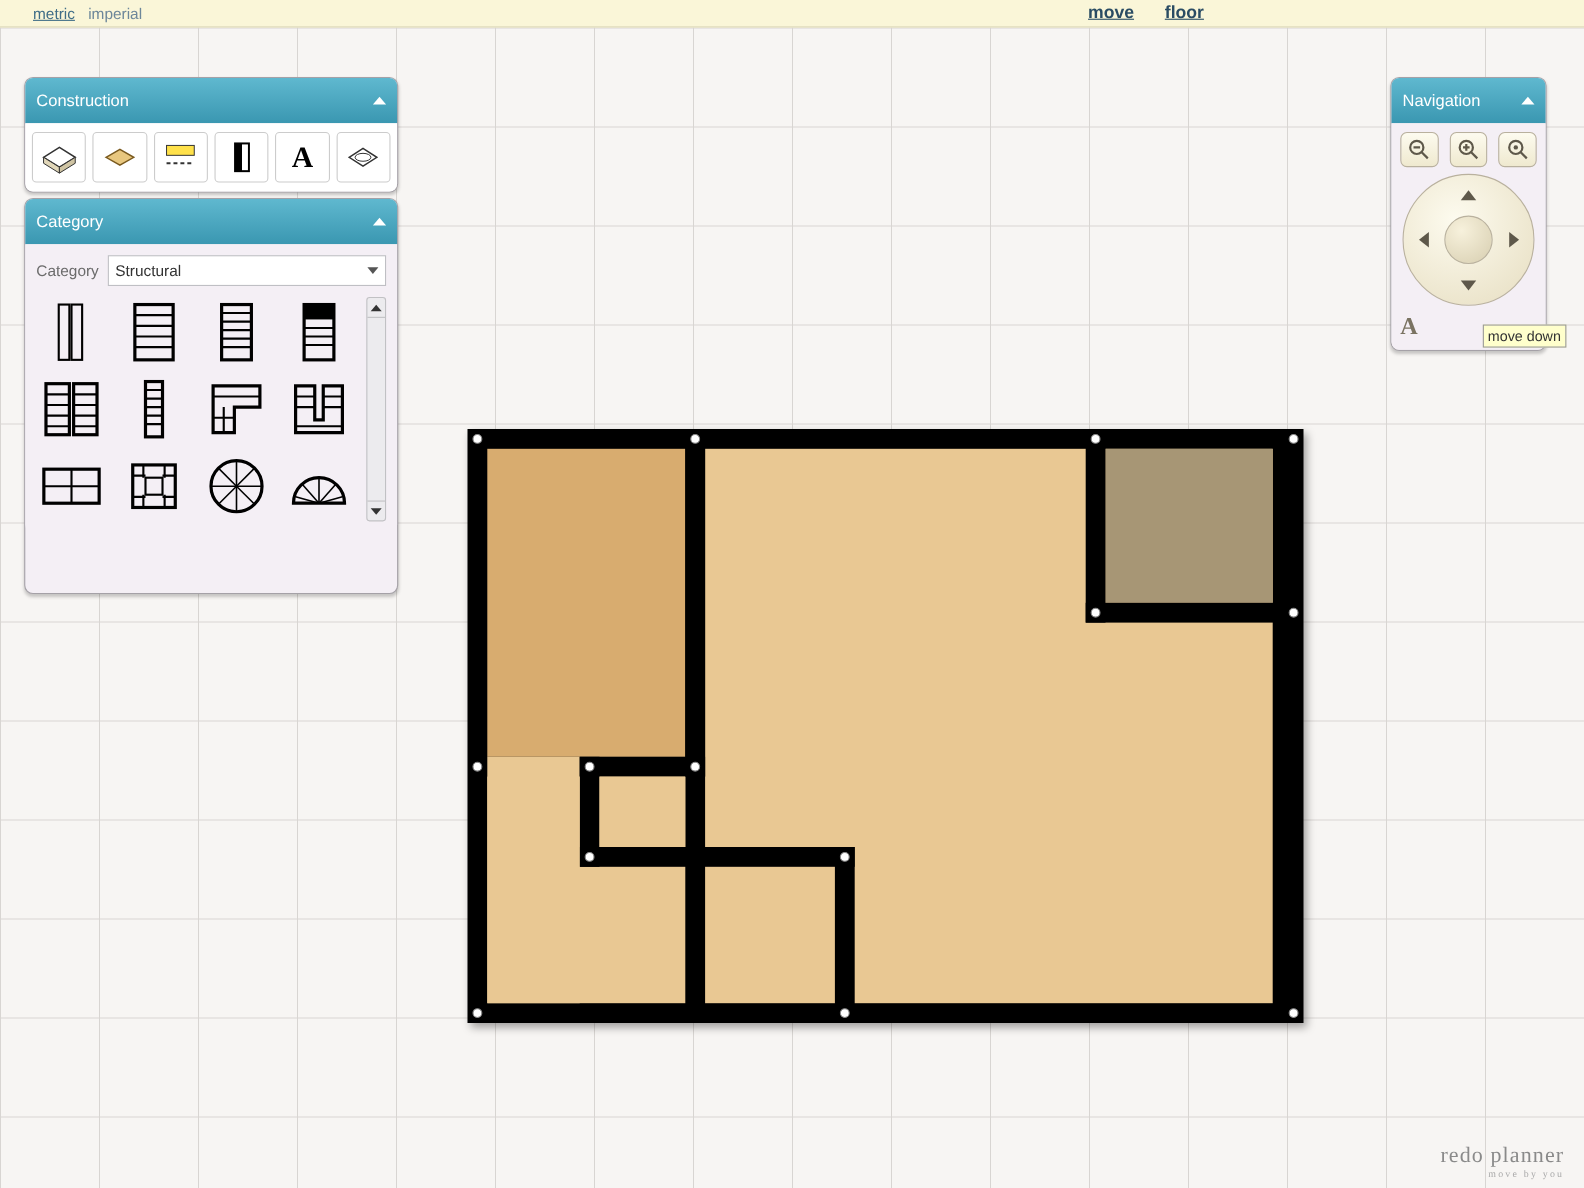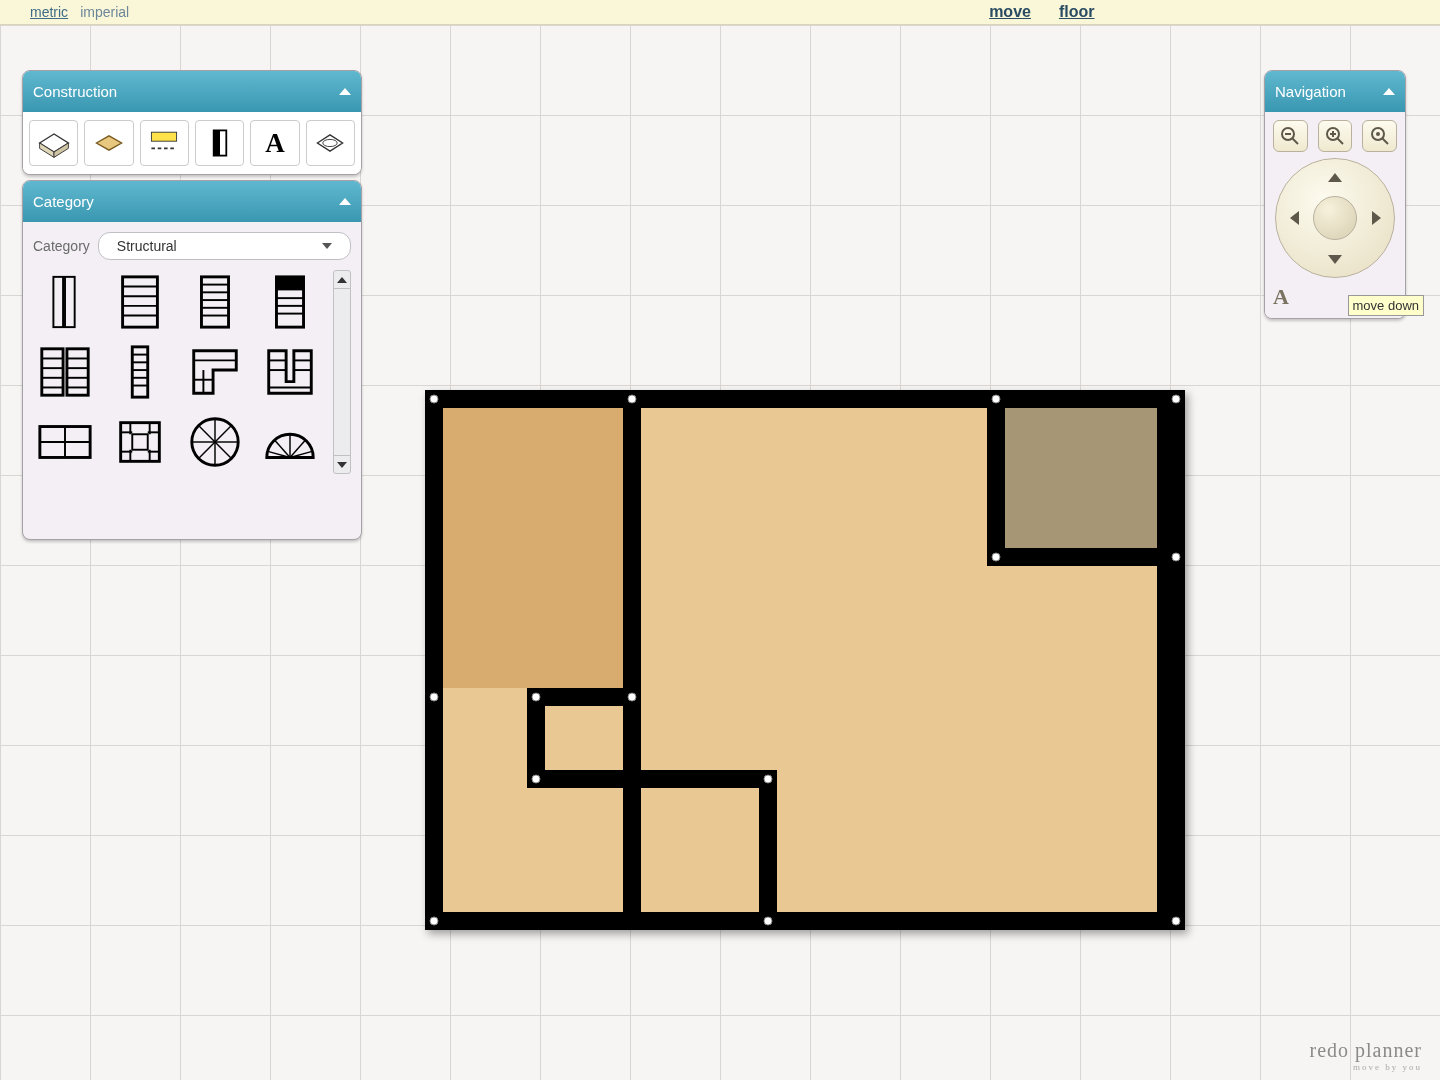--- a/index.html
+++ b/index.html
@@ -58,21 +58,21 @@
 .panel-header .tri { width:0;height:0;border-left:6px solid transparent;border-right:6px solid transparent;border-bottom:7px solid #fff; cursor:pointer;}
 .construction-panel { top: 70px; left: 22px; width: 340px; }
 .construction-body { padding: 8px 6px; display:flex; gap:6px; align-items:center; background:#fff; border-radius:0 0 7px 7px;}
 .tool-btn { width:50px; height:46px; border:1px solid #ccc; border-radius:4px; background:#fff; display:flex; align-items:center; justify-content:center; cursor:pointer; }
 .tool-btn svg { width:36px; height:36px; }
 
 .library-panel { top: 180px; left: 22px; width: 340px; height:360px; }
 .library-body { padding:10px; background:#f4eff5; border-radius:0 0 7px 7px;}
 .cat-row { display:flex; align-items:center; gap:8px; margin-bottom:10px;}
 .cat-row label { color:#6b6b6b; font-size:14px;}
-.select-wrap { flex:1; display:flex; align-items:center; border:1px solid #bfbfc4; border-radius:12px; background:#fff; height:28px; padding:0 18px; justify-content:space-between; cursor:pointer;}
+.select-wrap { flex:1; display:flex; align-items:center; border:1px solid #bfbfc4; border-radius:0; background:#fff; height:28px; padding:0 6px; justify-content:space-between; cursor:pointer;}
 .select-wrap span { color:#333; font-size:14px;}
 .select-caret { width:0;height:0;border-left:5px solid transparent;border-right:5px solid transparent;border-top:6px solid #555;}
 .lib-grid-wrap { display:flex; }
 .lib-grid { flex:1; display:grid; grid-template-columns: repeat(4, 1fr); gap:6px; }
 .lib-item { width:64px; height:64px; display:flex; align-items:center; justify-content:center; cursor:grab;}
 .lib-item svg { width:58px; height:58px; }
 .lib-scrollbar { width:18px; border:1px solid #c1c1c4; border-radius:3px; margin-left:6px; display:flex; flex-direction:column; justify-content:space-between; background:#ecebee; }
 .sb-btn { height:18px; display:flex; align-items:center;justify-content:center; cursor:pointer; border-bottom:1px solid #c1c1c4;}
 .sb-btn:last-child{border-bottom:none;border-top:1px solid #c1c1c4;}
 .sb-arrow { width:0;height:0;border-left:5px solid transparent;border-right:5px solid transparent;}

